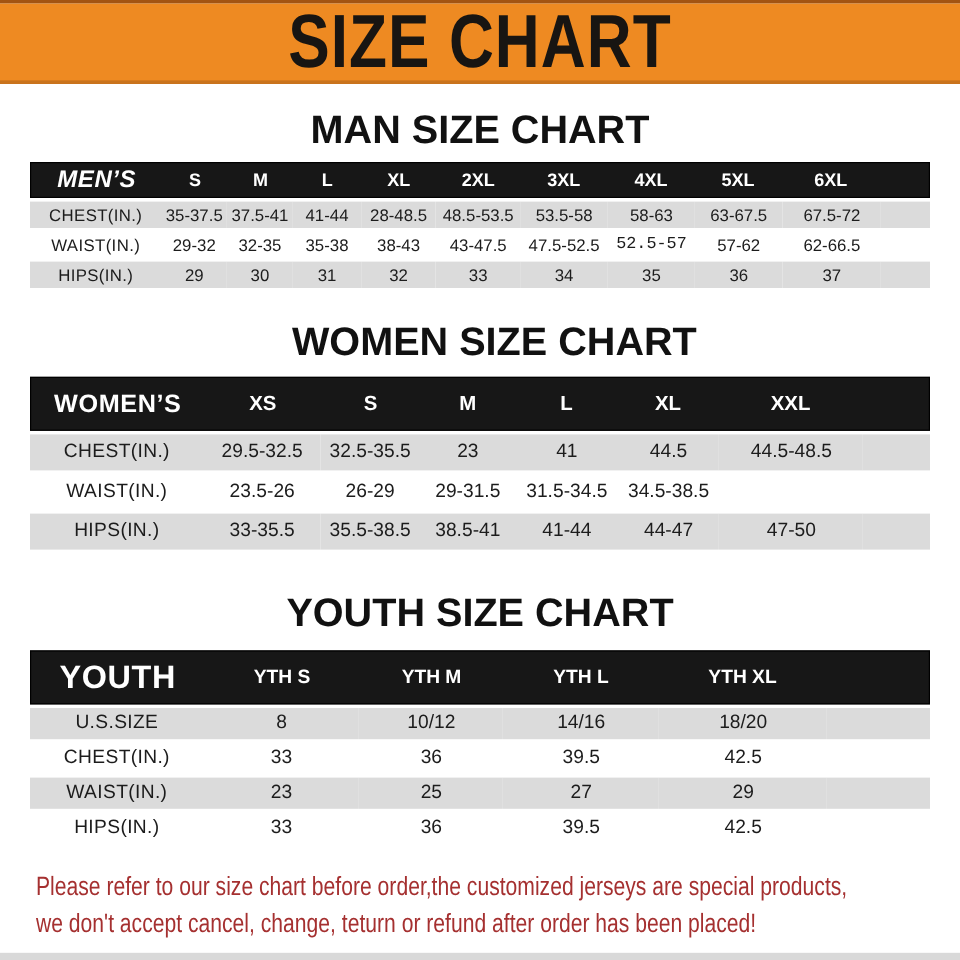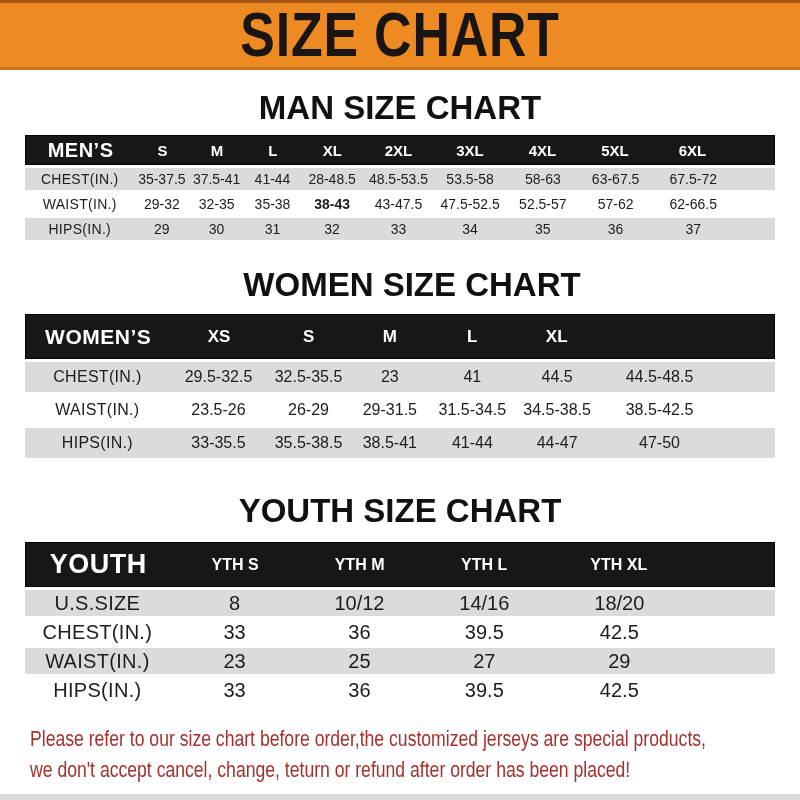--- a/index.html
+++ b/index.html
@@ -42,31 +42,31 @@
   }
   .trow.header{background:var(--bar,#171717);color:#fff;border:1px solid #000;}
   .trow.header .tcell{background:transparent;}
   .hlabel{font-weight:700;justify-content:center;letter-spacing:0.5px;}
   .hsize{font-weight:600;}
   .trow.gray .tcell{background:var(--gray,#dbdbdb);}
   .trow.white .tcell{background:#ffffff;}
   .rlabel{letter-spacing:0.3px;}
   
   .t-men .trow.header{height:28px;}
-  .t-men .hlabel{font-size:20px;}
+  .t-men .hlabel{font-size:20px;font-style:italic;}
   .t-men .hsize{font-size:15px;}
   .t-men .trow.data{height:22px;font-size:14px;}
   .t-women .trow.header{height:43px;}
   .t-women .hlabel{font-size:21px;}
   .t-women .hsize{font-size:17px;}
   .t-women .trow.data{height:30px;font-size:16px;}
   .t-youth .trow.header{height:43px;}
   .t-youth .hlabel{font-size:27px;}
   .t-youth .hsize{font-size:16px;}
-  .t-youth .trow.data{height:26px;font-size:20px;}
+  .t-youth .trow.data{height:26px;font-size:16px;}
   
   .note{margin-top:20px;padding-left:30px;color:var(--red,#a53030);}
   .note-line{
     display:block;font-size:22px;line-height:31px;font-weight:500;
     white-space:nowrap;transform:scaleX(0.80);transform-origin:0 50%;
   }
   
   .bottom-strip{position:absolute;left:0;bottom:0;width:800px;height:6px;background:#d9d9d9;}
 </style>
 </head>
@@ -104,24 +104,24 @@
       <div class="tcell rval" style="width: 9.7%;">58-63</div>
       <div class="tcell rval" style="width: 9.7%;">63-67.5</div>
       <div class="tcell rval" style="width: 11%;">67.5-72</div>
       <div class="tcell rval" style="width: 5.4%;"></div>
     </div>
     <div class="trow data white">
       <div class="tcell rlabel" style="width: 14.6%;">WAIST(IN.)</div>
       <div class="tcell rval" style="width: 7.3%;">29-32</div>
       <div class="tcell rval" style="width: 7.3%;">32-35</div>
       <div class="tcell rval" style="width: 7.6%;">35-38</div>
-      <div class="tcell rval" style="width: 8.3%; font-weight: bold;">38-43</div>
+      <div class="tcell rval" style="width: 8.3%;">38-43</div>
       <div class="tcell rval" style="width: 9.4%;">43-47.5</div>
       <div class="tcell rval" style="width: 9.7%;">47.5-52.5</div>
-      <div class="tcell rval" style="width: 9.7%;">52.5-57</div>
+      <div class="tcell rval" style="width: 9.7%; font-family: Liberation Mono, monospace;">52.5-57</div>
       <div class="tcell rval" style="width: 9.7%;">57-62</div>
       <div class="tcell rval" style="width: 11%;">62-66.5</div>
       <div class="tcell rval" style="width: 5.4%;"></div>
     </div>
     <div class="trow data gray">
       <div class="tcell rlabel" style="width: 14.6%;">HIPS(IN.)</div>
       <div class="tcell rval" style="width: 7.3%;">29</div>
       <div class="tcell rval" style="width: 7.3%;">30</div>
       <div class="tcell rval" style="width: 7.6%;">31</div>
       <div class="tcell rval" style="width: 8.3%;">32</div>
@@ -136,40 +136,40 @@
 
 <h2 class="section-heading h-women">WOMEN SIZE CHART</h2>
 <div class="sizetable t-women">
     <div class="trow header">
       <div class="tcell hlabel" style="width: 19.3%;">WOMEN’S</div>
       <div class="tcell hsize" style="width: 13%;">XS</div>
       <div class="tcell hsize" style="width: 11%;">S</div>
       <div class="tcell hsize" style="width: 10.7%;">M</div>
       <div class="tcell hsize" style="width: 11.3%;">L</div>
       <div class="tcell hsize" style="width: 11.3%;">XL</div>
+      <div class="tcell hsize" style="width: 16%;">XXL</div>
       <div class="tcell hsize" style="width: 7.4%;"></div>
     </div>
     <div class="trow data gray">
       <div class="tcell rlabel" style="width: 19.3%;">CHEST(IN.)</div>
       <div class="tcell rval" style="width: 13%;">29.5-32.5</div>
       <div class="tcell rval" style="width: 11%;">32.5-35.5</div>
       <div class="tcell rval" style="width: 10.7%;">23</div>
       <div class="tcell rval" style="width: 11.3%;">41</div>
       <div class="tcell rval" style="width: 11.3%;">44.5</div>
       <div class="tcell rval" style="width: 16%;">44.5-48.5</div>
       <div class="tcell rval" style="width: 7.4%;"></div>
     </div>
     <div class="trow data white">
       <div class="tcell rlabel" style="width: 19.3%;">WAIST(IN.)</div>
       <div class="tcell rval" style="width: 13%; text-align: center;">23.5-26</div>
       <div class="tcell rval" style="width: 11%;">26-29</div>
       <div class="tcell rval" style="width: 10.7%;">29-31.5</div>
       <div class="tcell rval" style="width: 11.3%;">31.5-34.5</div>
       <div class="tcell rval" style="width: 11.3%;">34.5-38.5</div>
-      <div class="tcell rval" style="width: 16%;">38.5-42.5</div>
       <div class="tcell rval" style="width: 7.4%;"></div>
     </div>
     <div class="trow data gray">
       <div class="tcell rlabel" style="width: 19.3%;">HIPS(IN.)</div>
       <div class="tcell rval" style="width: 13%;">33-35.5</div>
       <div class="tcell rval" style="width: 11%; text-align: right;">35.5-38.5</div>
       <div class="tcell rval" style="width: 10.7%;">38.5-41</div>
       <div class="tcell rval" style="width: 11.3%;">41-44</div>
       <div class="tcell rval" style="width: 11.3%;">44-47</div>
       <div class="tcell rval" style="width: 16%;">47-50</div>

